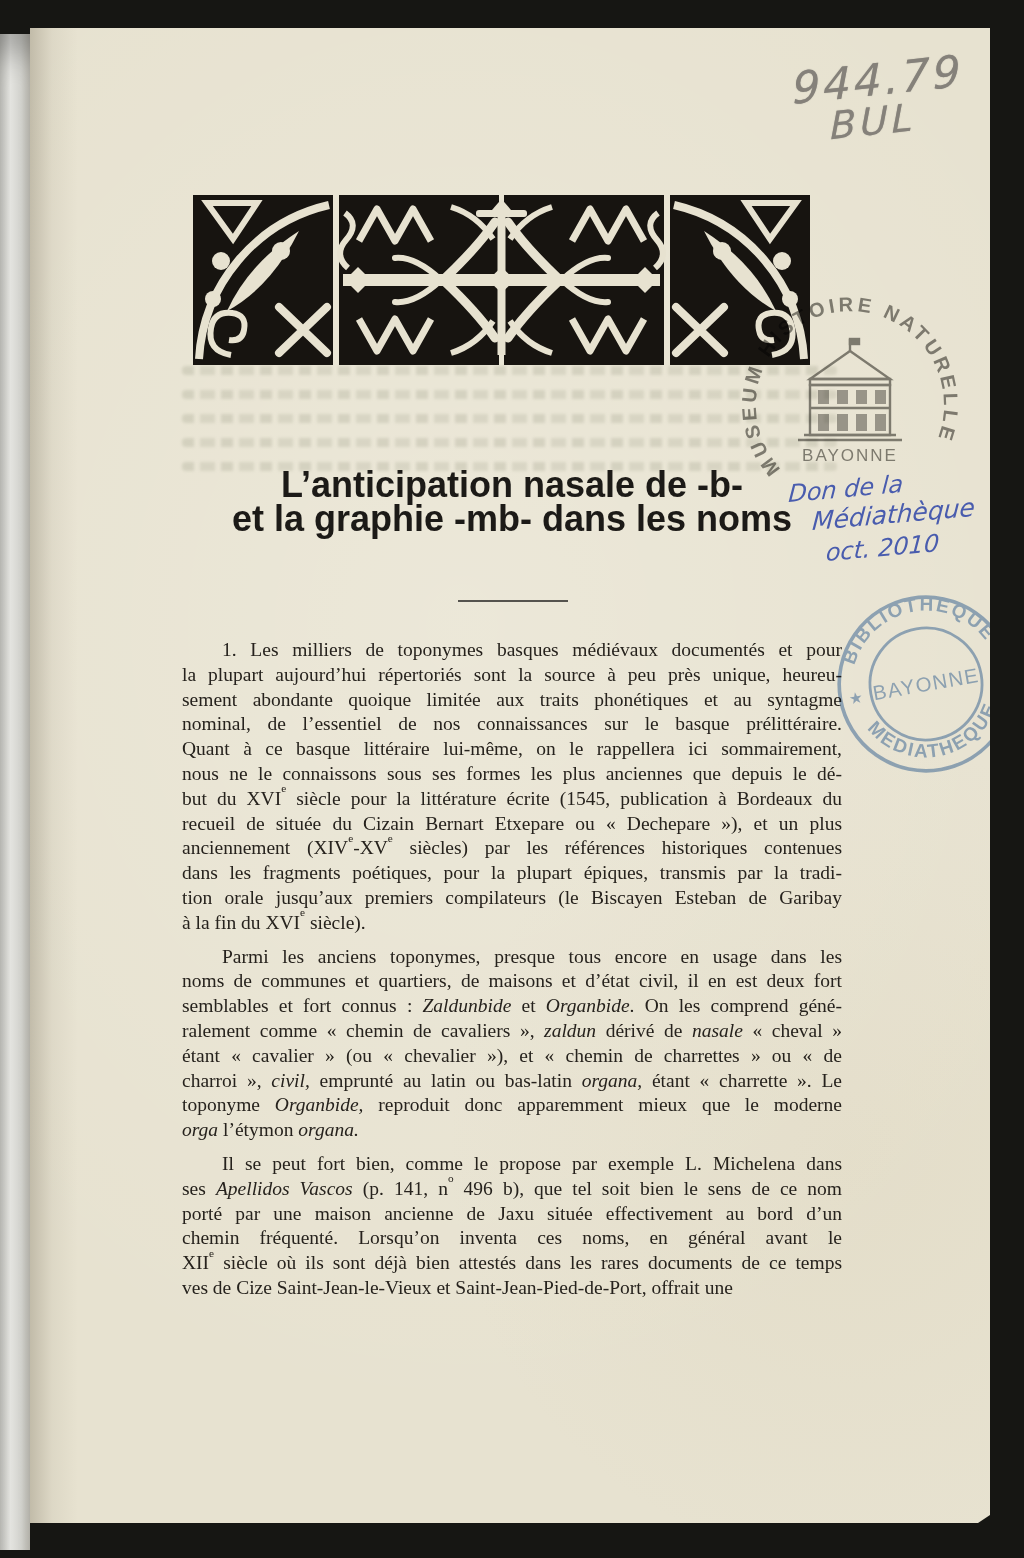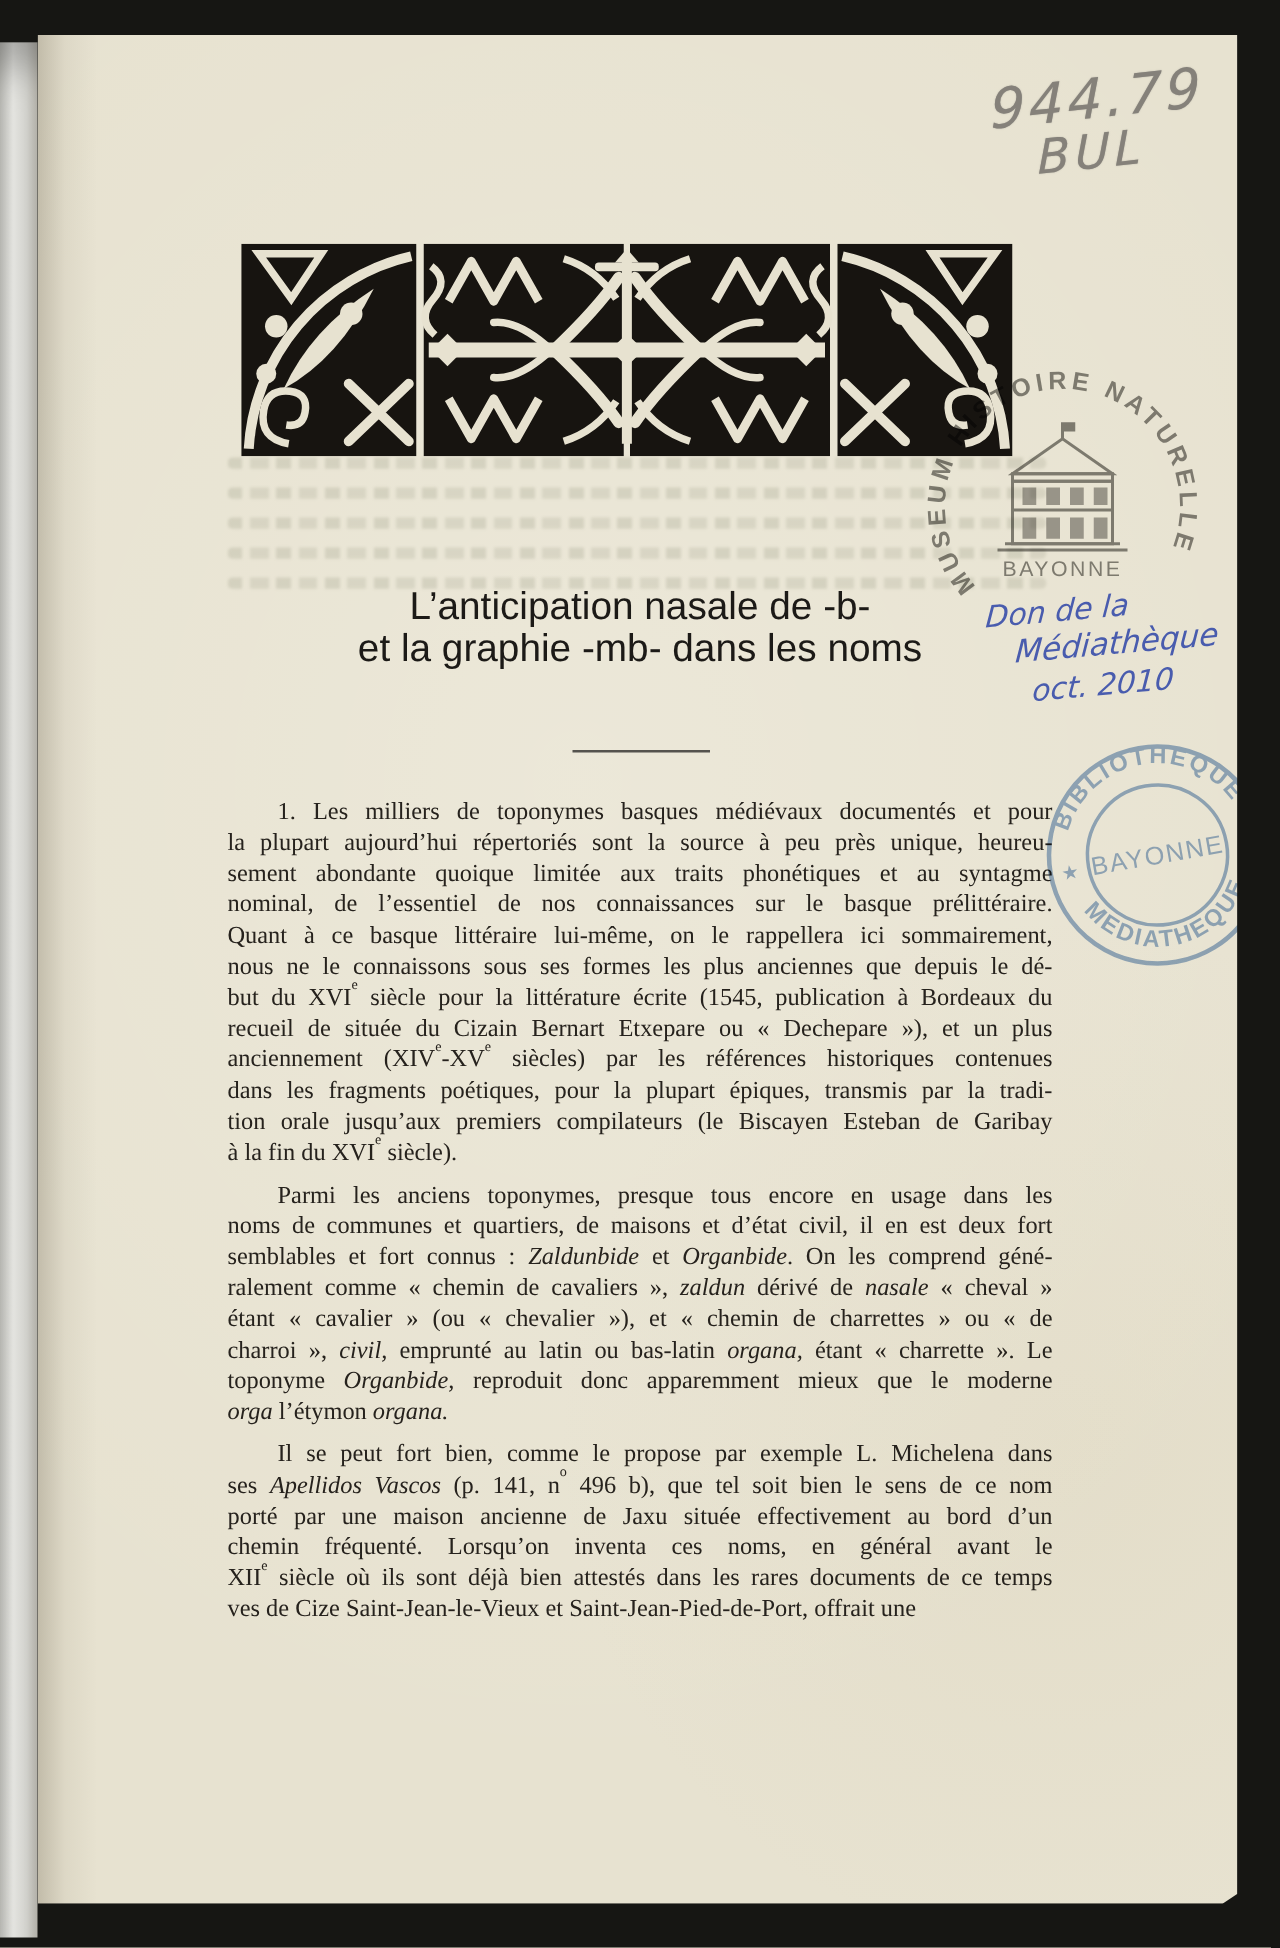--- a/index.html
+++ b/index.html
@@ -16,22 +16,22 @@
        clip-path:polygon(0 0,100% 0,100% calc(100% - 8px),calc(100% - 12px) 100%,0 100%);
        box-shadow:2px 3px 0 #2c2c30;}
   .page::before{content:"";position:absolute;inset:0;
        background:linear-gradient(90deg,rgba(60,50,30,.22),rgba(60,50,30,.06) 22px,rgba(0,0,0,0) 48px);
        pointer-events:none;}
   .ornament{position:absolute;left:163px;top:167px;width:617px;height:170px;}
   .ghosts{position:absolute;left:152px;top:338px;width:655px;filter:blur(1.4px);opacity:.55;}
   .ghost-line{height:9px;margin-bottom:15px;border-radius:4px;
        background:repeating-linear-gradient(90deg,rgba(118,122,96,.34) 0 12px,rgba(0,0,0,0) 12px 18px,rgba(118,122,96,.28) 18px 33px,rgba(0,0,0,0) 33px 39px);}
   .title{position:absolute;left:152px;top:440px;width:660px;text-align:center;
-       font-family:"Liberation Sans", sans-serif;font-weight:400;color:#1c1a17;
-       font-size:31px;line-height:34px;letter-spacing:0px;}
+       font-family:"Liberation Sans", sans-serif;font-weight:700;color:#1c1a17;
+       font-size:36px;line-height:34px;letter-spacing:0px;}
   .title div{white-space:nowrap;}
   .rule{position:absolute;left:428px;top:572px;width:110px;height:2px;background:#55534e;}
   .body-text{position:absolute;left:152px;top:610px;width:660px;color:#26221d;
        font-size:19.5px;line-height:24.8px;}
   .para{margin-bottom:9px;}
   .line{text-align:justify;text-align-last:justify;}
   .line.last{text-align-last:left;}
   .line.first{text-indent:40px;}
   .line i{font-style:italic;}
   .line sup{font-size:.58em;position:relative;top:-.45em;line-height:0;}

